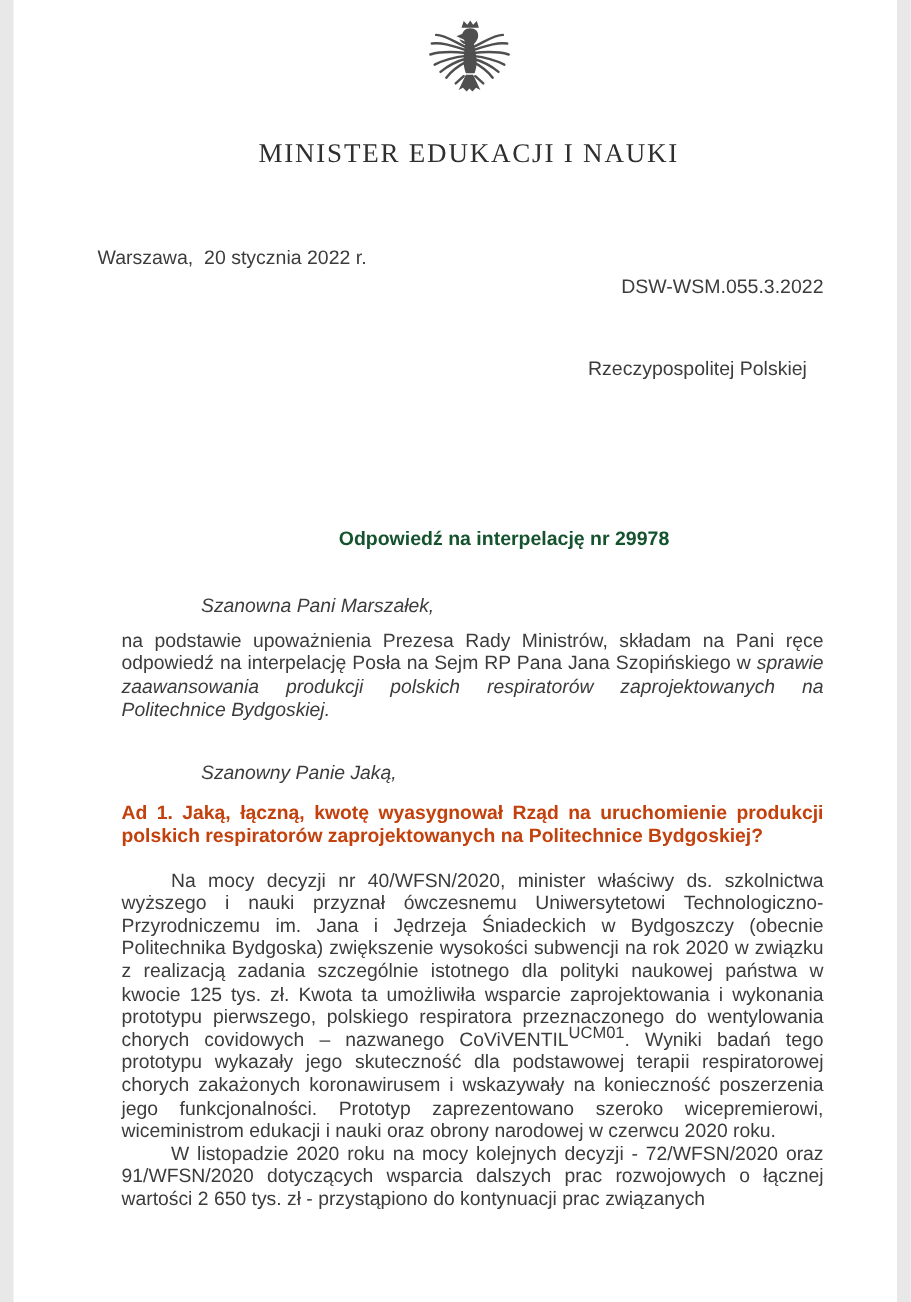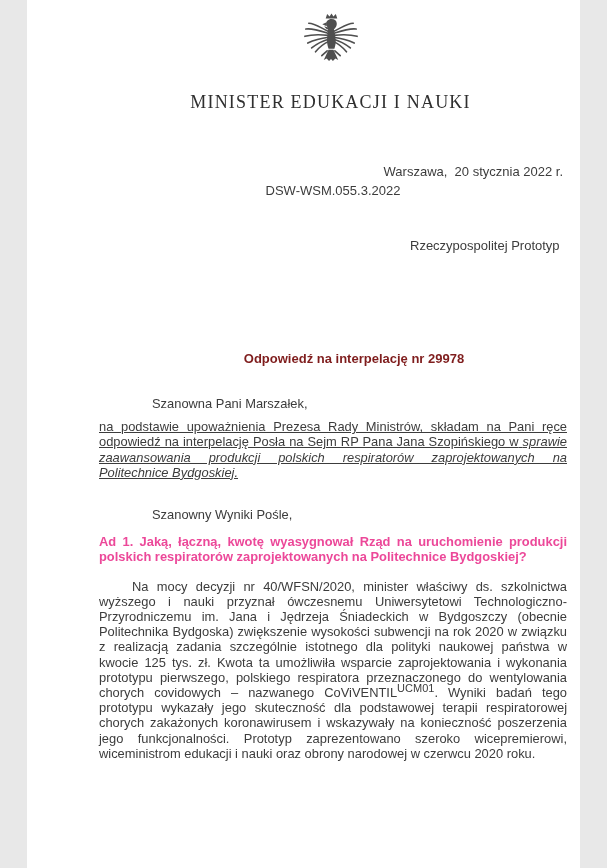--- a/index.html
+++ b/index.html
@@ -4,70 +4,72 @@
 <style>
   html,body{margin:0;padding:0;background:#e8e8e8;}
   .page{
     position:relative;
     width:553px;height:868px;
     margin:0 auto;
     background:#ffffff;
     font-family:"Liberation Sans", sans-serif;
     color:#3c3c3c;
     overflow:hidden;
+    padding-left:36px;
   }
   
   .emblem-wrap{
     position:absolute;top:12px;left:0;width:607px;
     display:flex;justify-content:center;
   }
   .ministry-title{
     position:absolute;top:92px;left:0;width:607px;
     text-align:center;
     font-family:"Liberation Serif", serif;
     font-size:18px;
     letter-spacing:1.2px;
     color:#2f2f2f;
   }
   
   .date-line{
-    position:absolute;top:164px;left:68px;width:468px;
-    text-align:right;font-size:13px;white-space:pre-wrap;
+    position:absolute;top:164px;left:56px;width:468px;
+    text-align:left;font-size:13px;white-space:pre-wrap;
   }
   .ref-line{
     position:absolute;top:183px;left:72px;width:468px;
-    text-align:center;font-size:13px;
+    text-align:right;font-size:13px;
   }
   
   .recipient{
     position:absolute;top:237px;left:383px;
     font-size:13px;line-height:18px;
   }
   
   .subject{
     position:absolute;top:351px;left:72px;width:468px;
     padding-left:42px;box-sizing:border-box;
-    text-align:center;font-weight:bold;font-size:13px;color:#7f1d1d;
+    text-align:center;font-weight:bold;font-size:13px;color:#14532d;
   }
   
   .body-flow{
     position:absolute;top:396px;left:72px;width:468px;
     font-size:12.9px;line-height:15.2px;
   }
   .body-flow p{margin:0;}
   .salutation{
+    font-style:italic;
     text-indent:53px;
   }
   .para{text-align:justify;}
   .indent{text-indent:33px;}
-  .p1{margin-top:8px !important;text-decoration:underline;}
+  .p1{margin-top:8px !important;}
   .sal2{margin-top:27px !important;}
   .heading-bold{
     margin-top:12px !important;
-    font-weight:bold;color:#ec4899;text-align:justify;
+    font-weight:bold;color:#c2410c;text-align:justify;
   }
   .p2{margin-top:14px !important;}
   .italic{font-style:italic;}
   sup.model{font-size:11px;vertical-align:super;line-height:0;}
   
   .page-footer{
     position:absolute;top:822px;left:0;width:607px;
     text-align:center;
     font-family:"Liberation Serif", serif;
     font-size:11.5px;line-height:17px;
@@ -111,29 +113,30 @@
       </svg>
     </span>
   </div>
 
   <div class="ministry-title">MINISTER EDUKACJI I NAUKI</div>
 
   <div class="date-line">Warszawa,  20 stycznia 2022 r.</div>
   <div class="ref-line">DSW-WSM.055.3.2022</div>
 
   <div class="recipient">
-    <div>Rzeczypospolitej Prototyp</div>
+    <div>Rzeczypospolitej Polskiej</div>
   </div>
 
   <div class="subject">Odpowiedź na interpelację nr 29978</div>
 
   <div class="body-flow">
     <p class="salutation">Szanowna Pani Marszałek,</p>
     <p class="para p1"><span>na podstawie upoważnienia Prezesa Rady Ministrów, składam na Pani ręce odpowiedź na interpelację Posła na Sejm RP Pana Jana Szopińskiego w</span> <span class="italic">sprawie zaawansowania produkcji polskich respiratorów zaprojektowanych na Politechnice Bydgoskiej.</span></p>
-    <p class="salutation sal2">Szanowny Wyniki Pośle,</p>
+    <p class="salutation sal2">Szanowny Panie Jaką,</p>
     <p class="heading-bold">Ad 1. Jaką, łączną, kwotę wyasygnował Rząd na uruchomienie produkcji polskich respiratorów zaprojektowanych na Politechnice Bydgoskiej?</p>
     <p class="para indent p2"><span>Na mocy decyzji nr 40/WFSN/2020, minister właściwy ds. szkolnictwa wyższego i nauki przyznał ówczesnemu Uniwersytetowi Technologiczno-Przyrodniczemu im. Jana i Jędrzeja Śniadeckich w Bydgoszczy (obecnie Politechnika Bydgoska) zwiększenie wysokości subwencji na rok 2020 w związku z realizacją zadania szczególnie istotnego dla polityki naukowej państwa w kwocie 125 tys. zł. Kwota ta umożliwiła wsparcie zaprojektowania i wykonania prototypu pierwszego, polskiego respiratora przeznaczonego do wentylowania chorych covidowych – nazwanego CoViVENTIL</span><sup class="model">UCM01</sup><span>. Wyniki badań tego prototypu wykazały jego skuteczność dla podstawowej terapii respiratorowej chorych zakażonych koronawirusem i wskazywały na konieczność poszerzenia jego funkcjonalności. Prototyp zaprezentowano szeroko wicepremierowi, wiceministrom edukacji i nauki oraz obrony narodowej w czerwcu 2020 roku.</span></p>
+    <p class="para indent">W listopadzie 2020 roku na mocy kolejnych decyzji - 72/WFSN/2020 oraz 91/WFSN/2020 dotyczących wsparcia dalszych prac rozwojowych o łącznej wartości 2 650 tys. zł - przystąpiono do kontynuacji prac związanych</p>
   </div>
 
   <div class="page-footer">
   </div>
 
 </div>
 
 </body></html>

